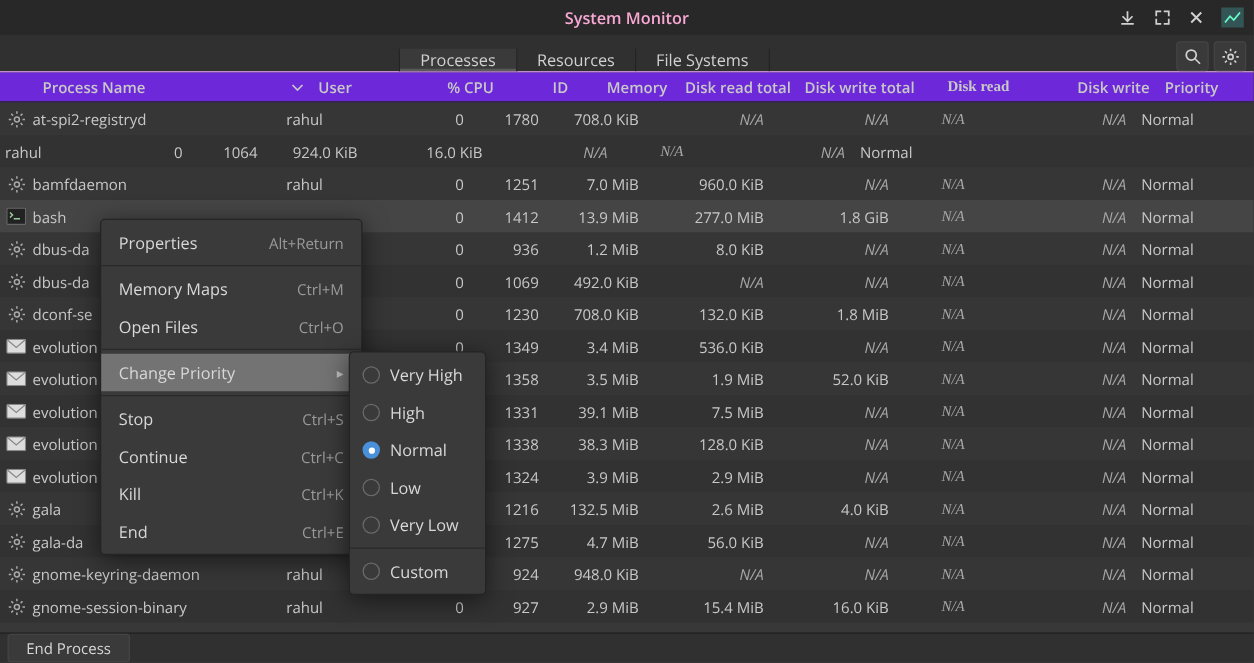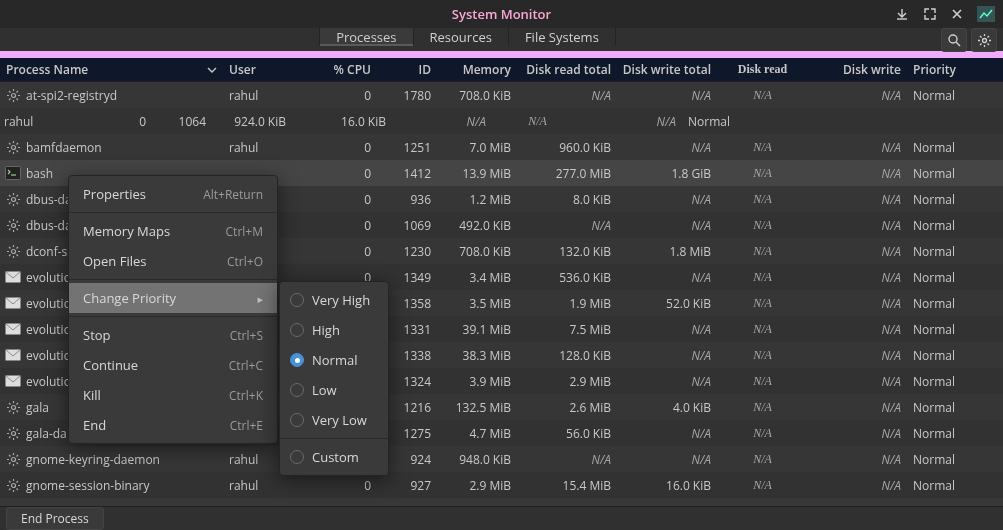--- a/index.html
+++ b/index.html
@@ -31,22 +31,22 @@
     display: flex;
     align-items: center;
     gap: 14px;
     color: #d0d0d0;
   }
   .titlebar .win-controls span { cursor: pointer; font-size: 14px; }
   .tabbar {
     height: 30px;
     background: #303030;
     display: flex;
-    align-items: flex-start;
-    border-bottom: 7px solid #f0abfc;
+    align-items: flex-end;
+    border-bottom: 1px solid #f0abfc;
   }
   .tabbar .spacer { flex: 1; }
   .tabbar .tabs {
     display: flex;
   }
   .tabbar .tab {
     padding: 0 16px;
     display: flex; align-items: center;
     color: #d0d0d0;
     border-right: 1px solid #242424;
@@ -64,27 +64,28 @@
   .iconbtn {
     width: 26px; height: 24px;
     display: flex; align-items: center; justify-content: center;
     border: 1px solid #444;
     border-radius: 3px;
     background: #3a3a3a;
     cursor: pointer;
   }
   .col-headers {
     height: 24px;
-    background: #0f172a;
+    background: #6d28d9;
     border-bottom: 1px solid #202020;
     display: flex;
     align-items: center;
     font-size: 12px;
     color: #c8c8c8;
     font-weight: 600;
+    padding-left: 28px;
   }
   .col-headers > div, .row > div {
     padding: 0 4px;
     overflow: hidden;
     white-space: nowrap;
     text-overflow: ellipsis;
   }
   .c-name { width: 225px; padding-left: 6px !important; display:flex; align-items:center; gap:4px;}
   .c-user { width: 90px; }
   .c-cpu  { width: 60px; text-align: right; }
@@ -164,21 +165,21 @@
     height: 1px;
     background: #2a2a2a;
     margin: 3px 0;
   }
   .ctx .subarrow::after {
     content: "▸";
     color: #c0c0c0;
     font-size: 11px;
     margin-left: 40px;
   }
-  .ctx.first { left: 68px; top: 175px; width: 210px; }
+  .ctx.first { left: 80px; top: 175px; width: 210px; }
   .ctx.sub   { left: 279px; top: 281px; width: 110px; }
   .ctx.sub .mitem { padding: 6px 10px; gap: 8px; justify-content: flex-start; }
   .radio {
     width: 14px; height: 14px; border-radius: 50%;
     border: 1px solid #6a6a6a;
     display: inline-flex; align-items: center; justify-content: center;
     flex-shrink: 0;
   }
   .radio.checked {
     background: #4a90d9;

